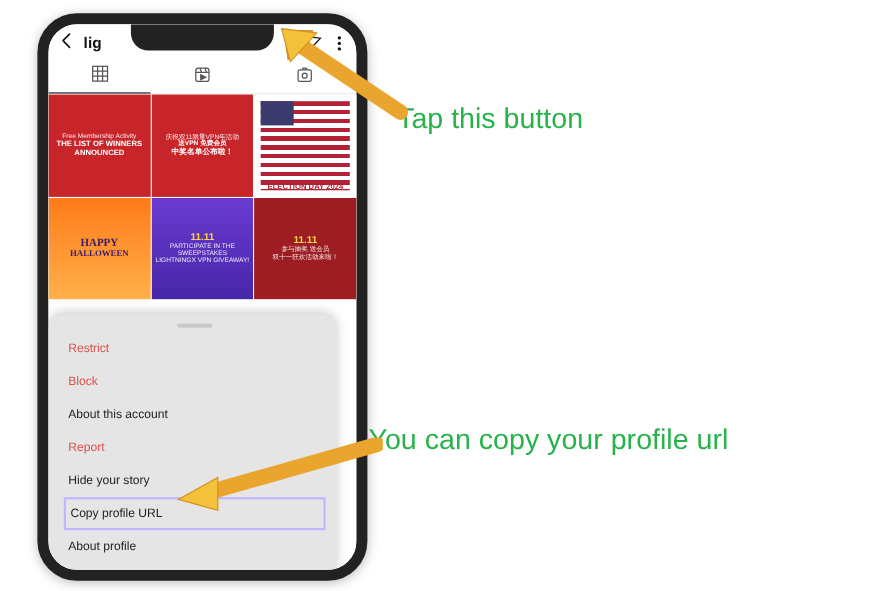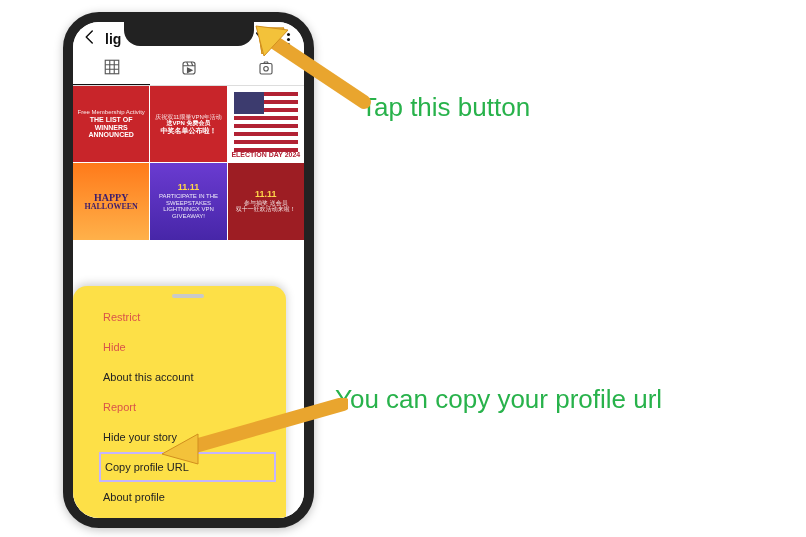--- a/index.html
+++ b/index.html
@@ -10,28 +10,27 @@
     position: relative;
     font-family: -apple-system, Helvetica, Arial, sans-serif;
     overflow: hidden;
   }
 
   
   .phone {
     position: absolute;
     left: 34px;
     top: 12px;
-    width: 251px;
+    width: 300px;
     height: 516px;
     border: 10px solid #222;
     border-radius: 36px;
     background: #fff;
     overflow: hidden;
     box-shadow: 0 2px 10px rgba(0,0,0,0.25);
-    margin-left: 29px;
   }
   .phone::before { 
     content:"";
     position:absolute;
     left:-14px; top:90px; width:4px; height:50px; background:#222; border-radius:2px;
   }
   .phone::after{ 
     content:"";
     position:absolute;
     right:-14px; top:120px; width:4px; height:60px; background:#222; border-radius:2px;
@@ -137,25 +136,25 @@
   .cell small{ display:block; font-weight:400; font-size:6px; opacity:.9; white-space:pre-line;}
 
   
   .sheet-wrap{
     flex:1;
     position:relative;
   }
   .sheet {
     position:absolute;
     left:0; right:18px; bottom:0;
-    background:#fde047;
+    background:#e5e5e5;
     border-top-left-radius:14px;
     border-top-right-radius:14px;
     box-shadow: 0 -2px 10px rgba(0,0,0,0.2);
-    padding: 6px 0 6px 16px;
+    padding: 6px 0 6px 4px;
   }
   .grabber{
     width:32px; height:4px; background:#c9c9c9; border-radius:2px; margin:2px auto 4px auto;
   }
   .sheet-item{
     font-size:11px;
     padding: 9px 14px;
     color:#222;
   }
   .sheet-item.danger{ color:#d9534a; }
@@ -261,21 +260,21 @@
         <span style="color:#ffd54a; font-size:9px;">11.11</span>
         <small>参与抽奖 送会员
 双十一狂欢活动来啦！</small>
       </div>
     </div>
 
     <div class="sheet-wrap">
       <div class="sheet">
         <div class="grabber"></div>
         <div class="sheet-item danger">Restrict</div>
-        <div class="sheet-item danger">Hide</div>
+        <div class="sheet-item danger">Block</div>
         <div class="sheet-item">About this account</div>
         <div class="sheet-item danger">Report</div>
         <div class="sheet-item">Hide your story</div>
         <div class="copy-highlight">
           <div class="sheet-item" style="padding:7px 4px;">Copy profile URL</div>
         </div>
         <div class="sheet-item">About profile</div>
       </div>
     </div>
 

